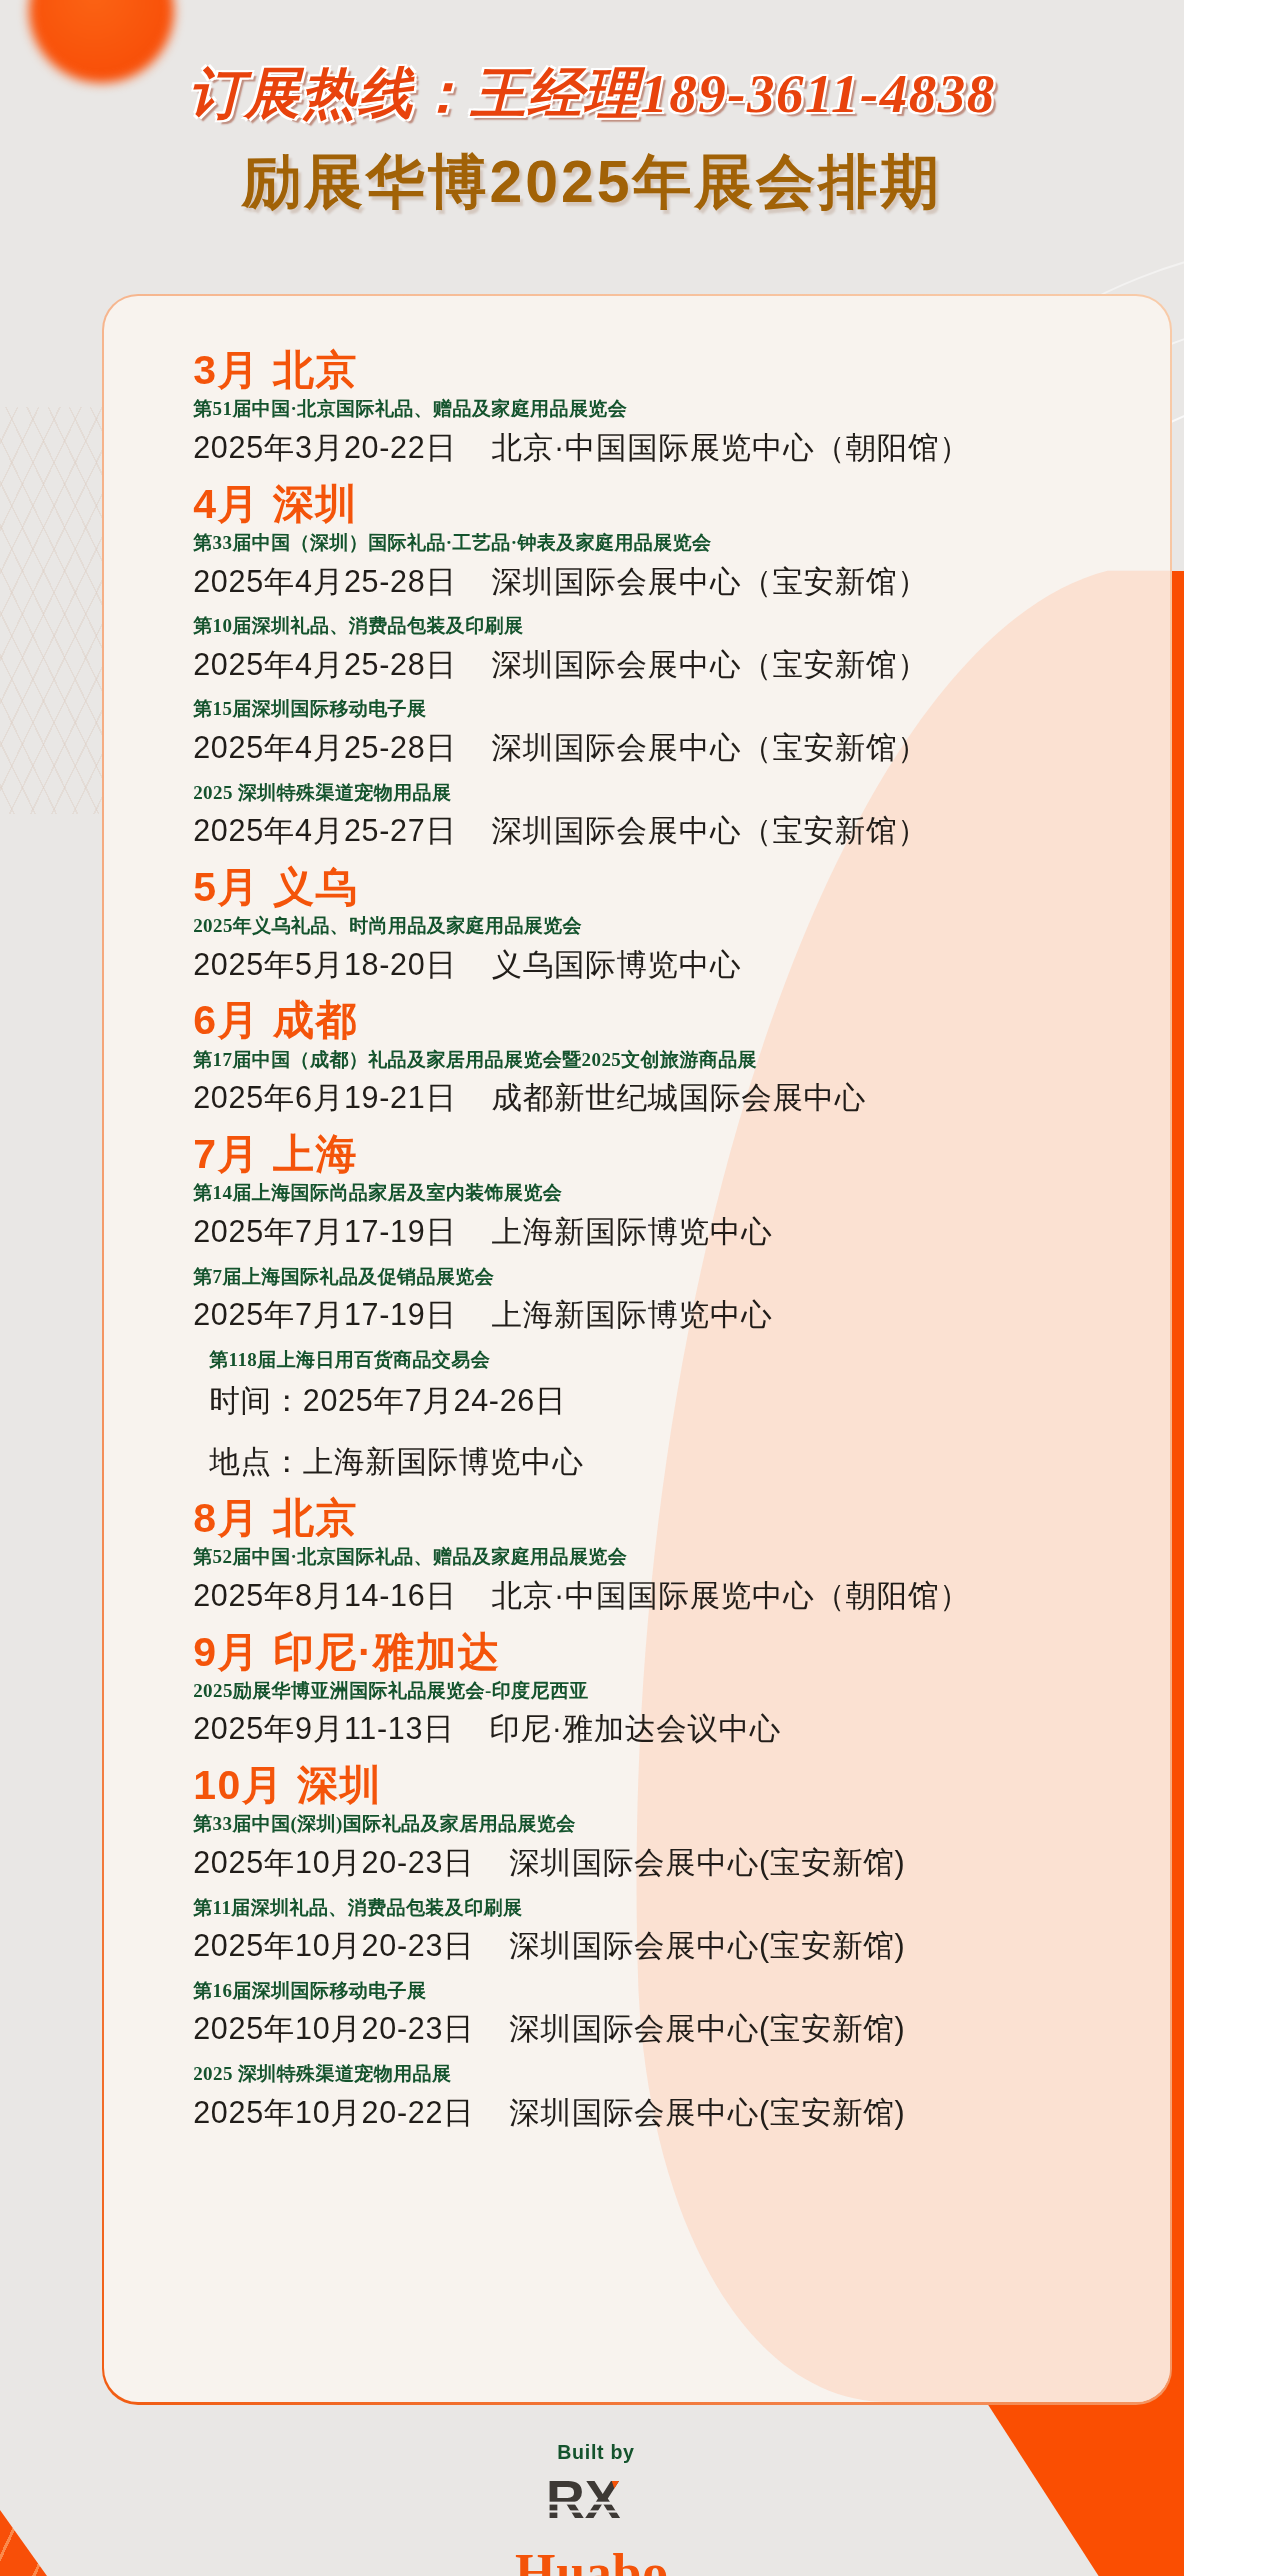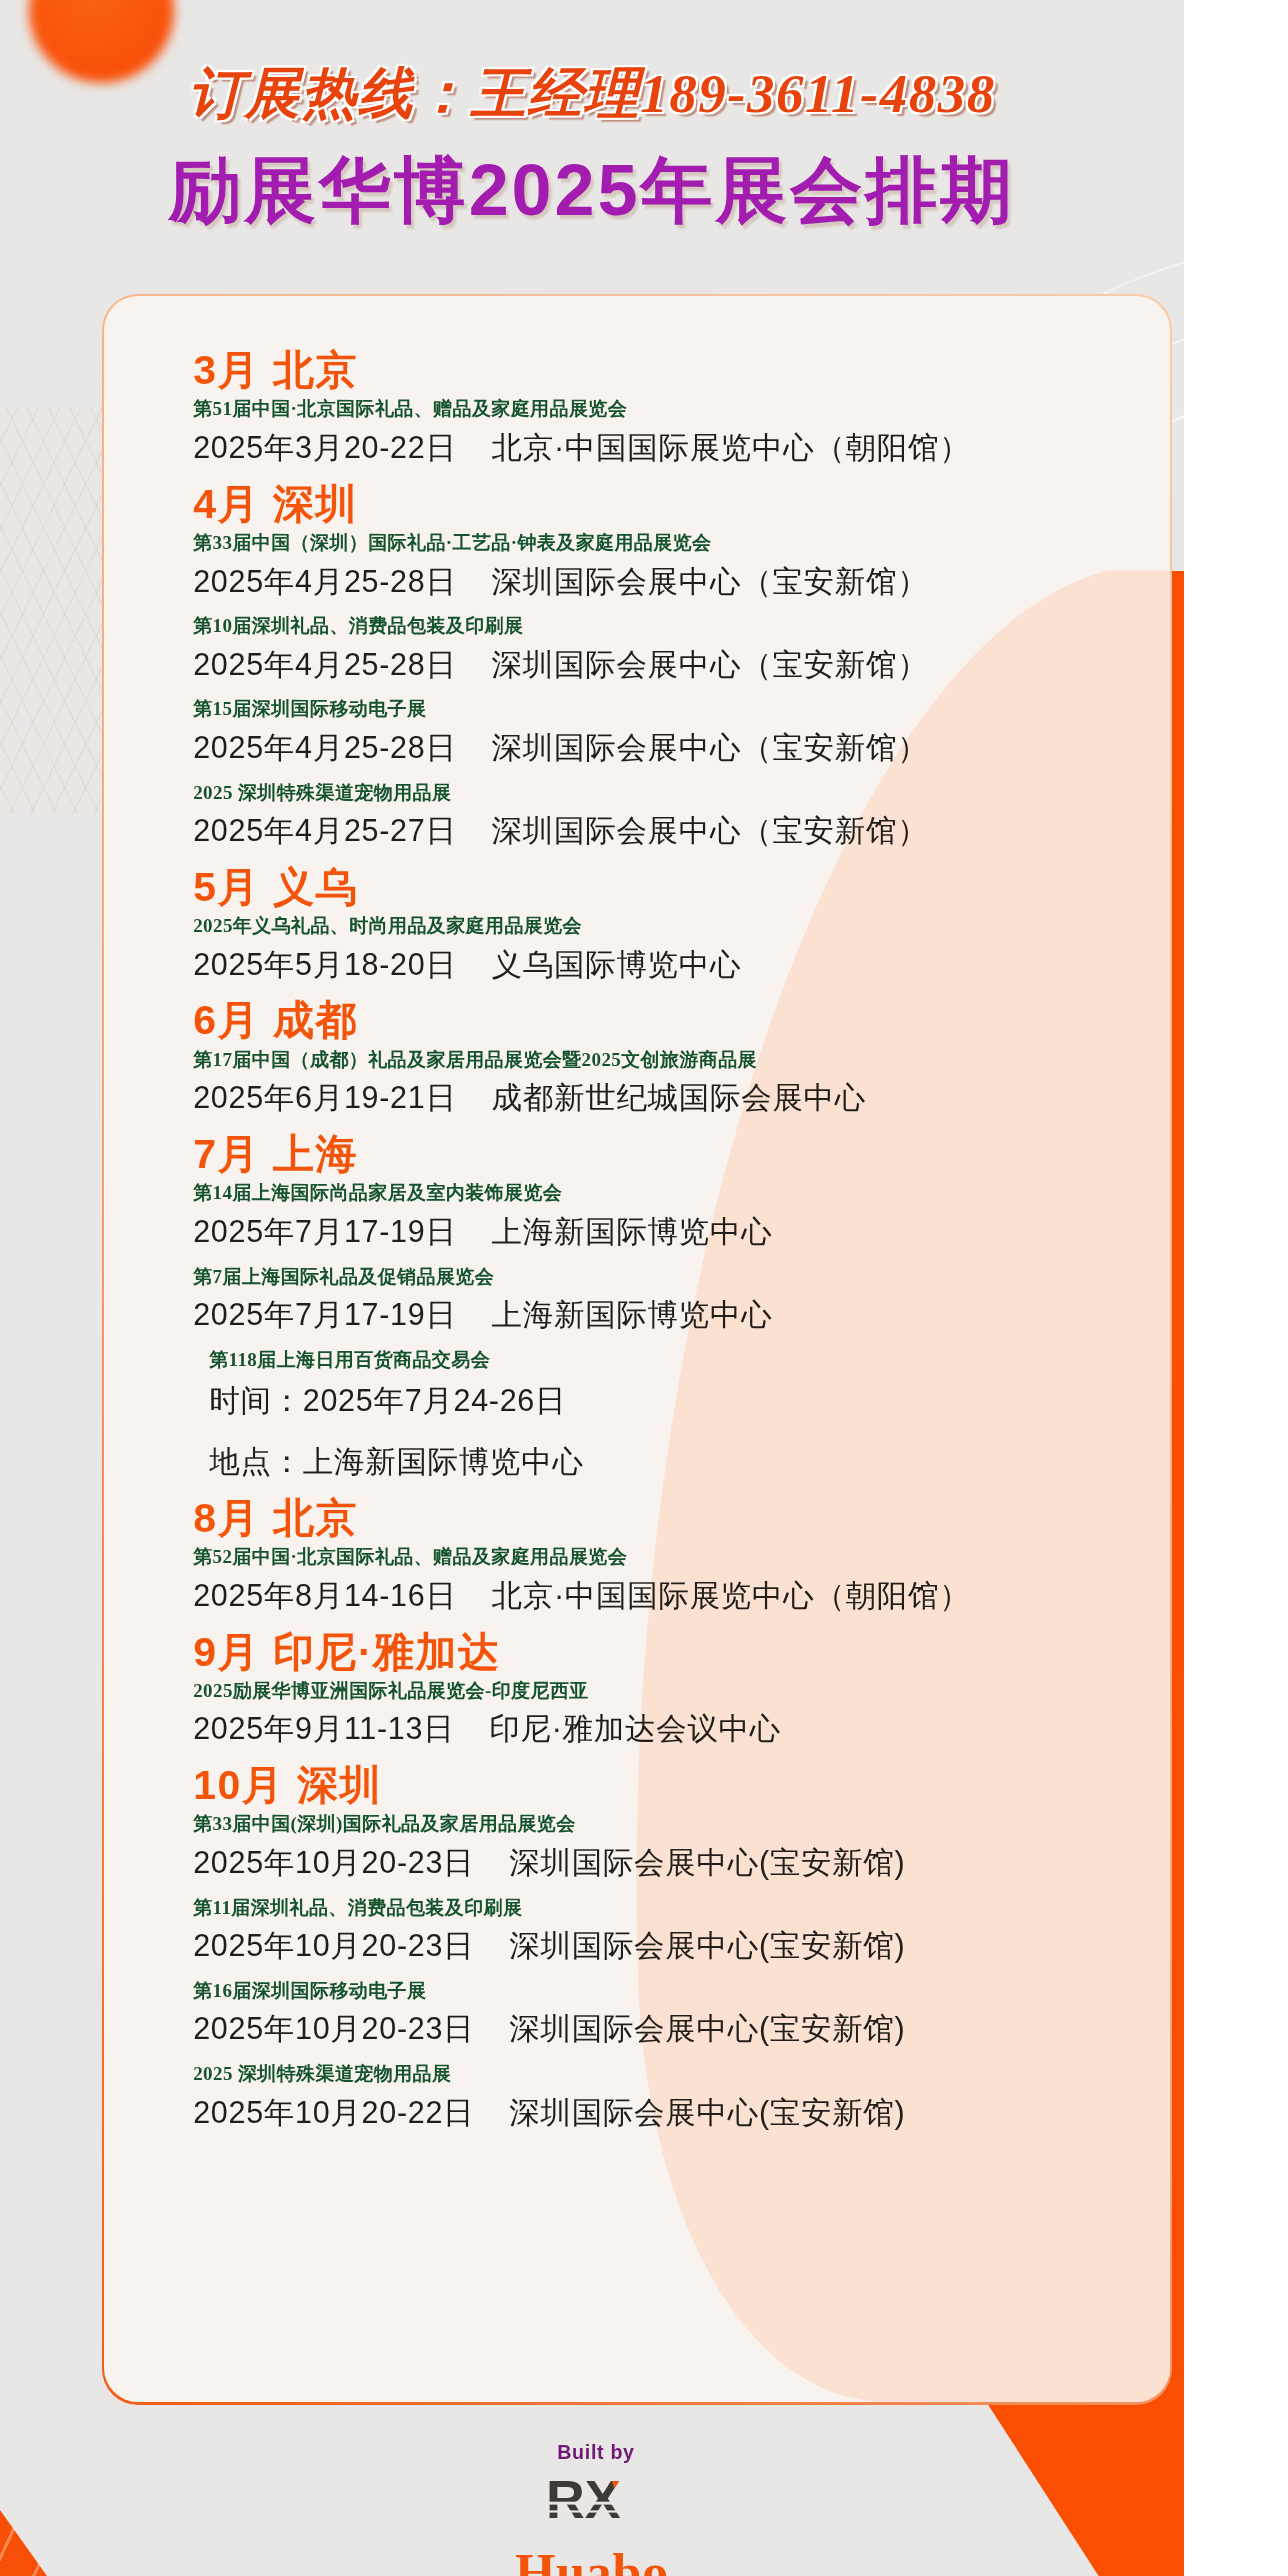--- a/index.html
+++ b/index.html
@@ -23,21 +23,21 @@
   .stripe-triangle{position:absolute;left:0;top:2510px;width:47px;height:66px;
     background:repeating-linear-gradient(115deg,#F84F08 0 19px,#FB8A4C 19px 22px,#F84F08 22px 38px);
     clip-path:polygon(0 0,100% 100%,0 100%);}
 
   
   .hotline{position:absolute;left:0;top:57px;width:100%;text-align:center;
     font-size:55px;font-weight:700;font-style:italic;color:#E8430D;letter-spacing:1.5px;
     font-family:"Liberation Serif","DejaVu Serif",serif;
     text-shadow:-2.2px -2.2px 0 #fff,2.2px -2.2px 0 #fff,-2.2px 2.2px 0 #fff,2.2px 2.2px 0 #fff,4.4px 4.4px 1.5px rgba(140,30,0,.45);}
   .poster-title{position:absolute;left:0;top:143px;width:100%;text-align:center;
-    font-size:72px;font-weight:900;color:#a21caf;letter-spacing:2.9px;
+    font-size:59px;font-weight:900;color:#a16207;letter-spacing:2.9px;
     text-shadow:2.9px 3.6px 2.2px rgba(120,60,20,.18);}
 
   
   .card-frame{position:absolute;left:102px;top:294px;width:1070px;height:2111px;border-radius:36px;
     background:linear-gradient(225deg,#F8CBA9 0%,#F5A87D 55%,#F15C12 100%);padding:0;}
   .card{position:absolute;left:2.2px;top:2.2px;width:1066px;height:2106px;border-radius:34px;
     background:#F8F3EE;overflow:hidden;}
   .pink-swoosh{position:absolute;right:0;top:0;width:100%;height:100%;pointer-events:none;}
   .card-content{position:relative;padding:52px 44px 0 89px;}
 
@@ -46,21 +46,21 @@
   .ev{margin:0 0 16.7px 0;}
   .ev-name{font-size:19px;line-height:1.2;font-weight:700;color:#14532d;letter-spacing:0.4px;margin-bottom:8.7px;font-family:Liberation Serif, serif;}
   .ev-detail{font-size:30.5px;line-height:1.15;font-weight:400;color:#211D19;letter-spacing:0.7px;display:flex;gap:35px;}
   .ev--special{margin-left:16px;}
   .ev--special .ev-line{font-size:30.5px;line-height:1.15;color:#211D19;letter-spacing:0.7px;}
   .ev--special .ev-line.time{margin-top:11.6px;}
   .ev--special .ev-line.place{margin-top:26px;}
 
   
   .footer{position:absolute;left:0;top:2441px;width:100%;text-align:center;}
-  .built-by{font-size:19.6px;font-weight:700;color:#701a75;letter-spacing:0.7px;margin-left:8px;}
+  .built-by{font-size:19.6px;font-weight:700;color:#14532d;letter-spacing:0.7px;margin-left:8px;}
   .logo-row{margin-top:7.3px;display:flex;justify-content:center;align-items:center;gap:14.5px;flex-direction:column;}
   .brand{font-size:52px;font-weight:800;color:#F4540A;letter-spacing:0.7px;font-family:Liberation Serif, serif;}
   .company{margin-top:9px;font-size:25px;color:#565049;letter-spacing:1.5px;}
 </style>
 </head>
 <body>
 
 <div id="canvas">
 
   <div class="ring r3"></div>

